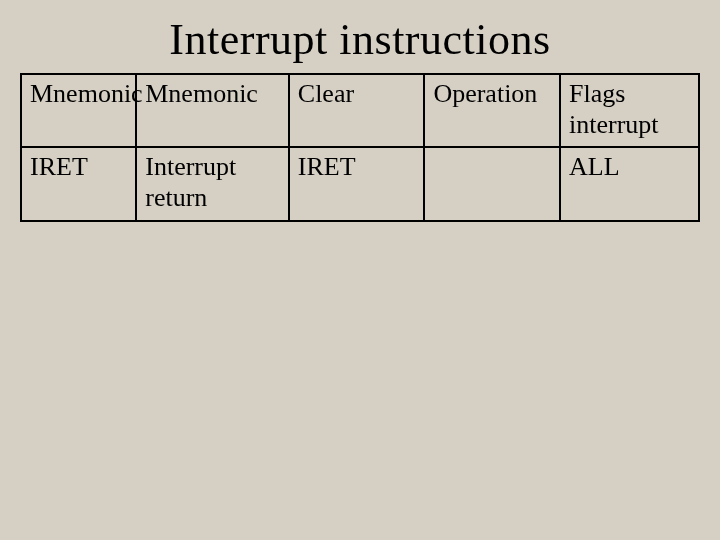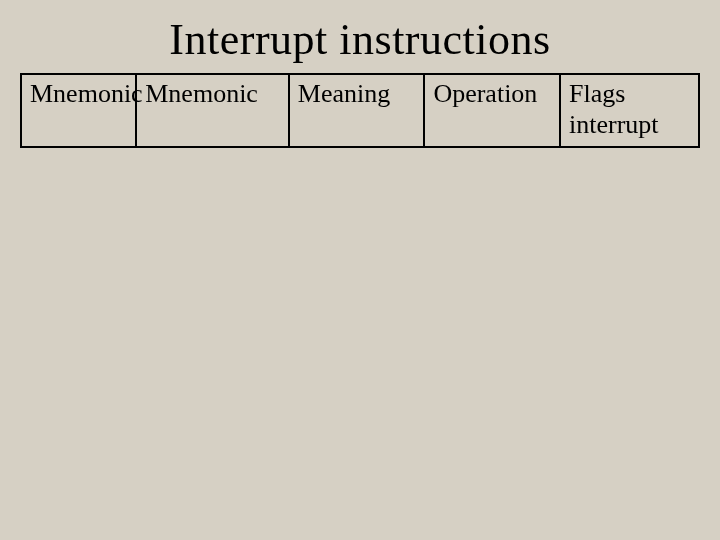--- a/index.html
+++ b/index.html
@@ -53,19 +53,26 @@
       <col class="c1">
         <col class="c2">
         <col class="c3">
         <col class="c4">
         <col class="c5">
     </colgroup>
     <tbody>
         <tr>
       <td>Mnemonic</td>
       <td>Mnemonic</td>
-      <td>Meaning</td>
+      <td>Clear</td>
       <td>Operation</td>
       <td>Flags interrupt</td>
+    </tr>
+    <tr>
+      <td>IRET</td>
+      <td>Interrupt return</td>
+      <td>IRET</td>
+      <td></td>
+      <td>ALL</td>
     </tr>
   </tbody>
     </table>
 </div>
 
 </body></html>

